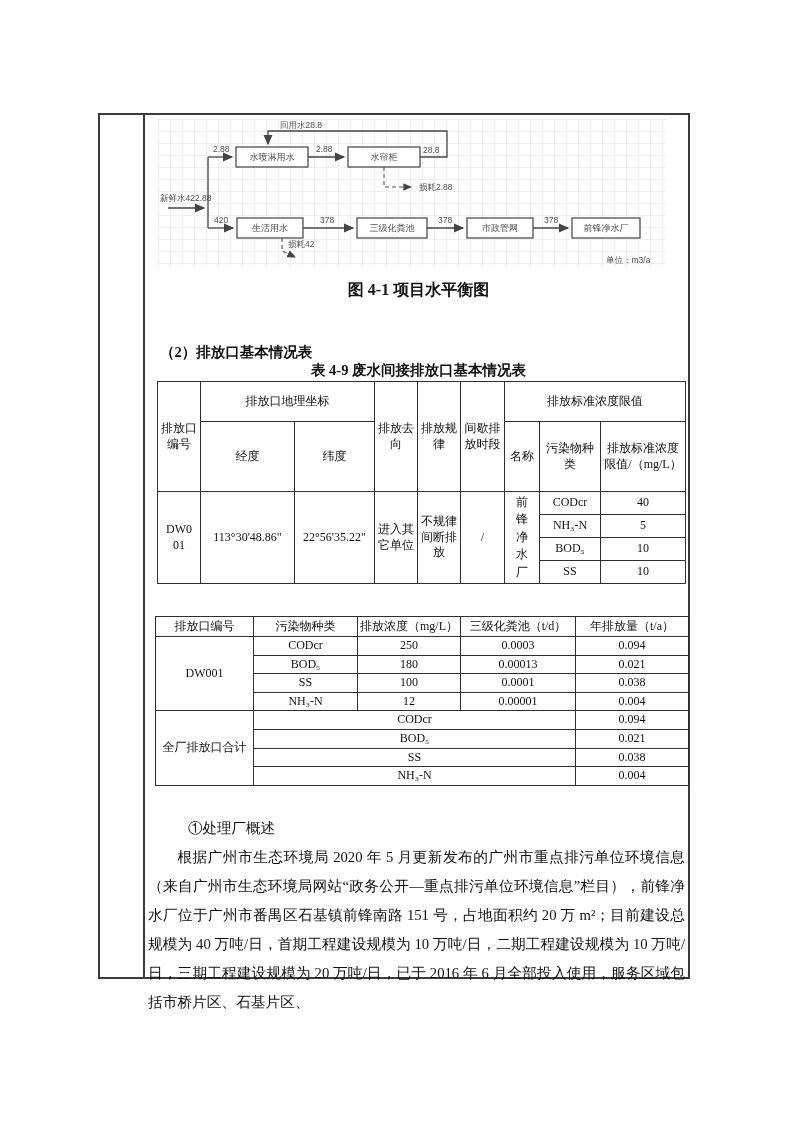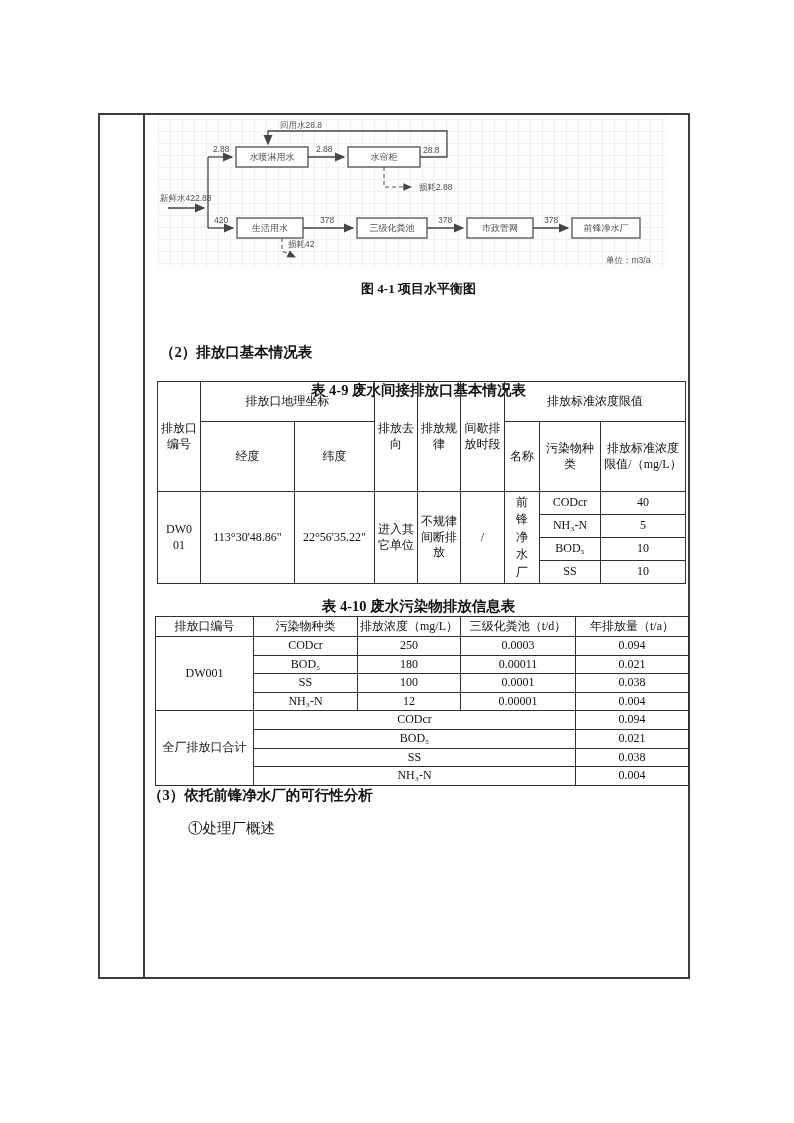--- a/index.html
+++ b/index.html
@@ -16,21 +16,21 @@
            background-image:linear-gradient(#efefef 1px,transparent 1px),
                             linear-gradient(90deg,#efefef 1px,transparent 1px);
            background-size:12px 12px;}
   .diagram svg{display:block;}
   .dg-box{fill:#ffffff;stroke:#5c5c5c;stroke-width:1.4;}
   .dg-text{fill:#4f4f4f;font-size:9px;font-family:"Liberation Sans","DejaVu Sans",sans-serif;}
   .dg-label{fill:#4f4f4f;font-size:8.5px;font-family:"Liberation Sans","DejaVu Sans",sans-serif;}
   .dg-line{stroke:#454545;stroke-width:1.3;fill:none;}
   .dg-dash{stroke:#565656;stroke-width:1.1;fill:none;stroke-dasharray:4 3;}
   .caption{position:absolute;left:145px;top:280px;width:547px;text-align:center;
-           font-weight:bold;font-size:13px;}
+           font-weight:bold;font-size:16px;}
   .h2sec{position:absolute;left:160px;top:343px;font-weight:bold;font-size:14.5px;}
   .tbl-title{position:absolute;width:547px;left:145px;text-align:center;font-weight:bold;font-size:14.5px;}
   
   table{border-collapse:collapse;table-layout:fixed;font-size:12px;}
   .t49{position:absolute;left:157px;top:381px;width:528px;}
   .t410{position:absolute;left:155px;top:616px;width:533px;}
   td,th{border:1px solid #2f2f2f;text-align:center;vertical-align:middle;
         padding:1px 2px;font-weight:normal;line-height:1.3;overflow:hidden;}
   .t49{border:1.5px solid #2f2f2f;}
   .t410{border:1.5px solid #2f2f2f;}
@@ -104,21 +104,21 @@
       <text class="dg-text" x="448" y="112" text-anchor="middle">前锋净水厂</text>
 
       <text class="dg-label" x="448" y="144">单位：m3/a</text>
     </svg>
   </div>
 
   <div class="caption">图 4-1 项目水平衡图</div>
 
   <div class="h2sec">（2）排放口基本情况表</div>
 
-  <div class="tbl-title" style="top:381px;text-align:center;">表 4-9  废水间接排放口基本情况表</div>
+  <div class="tbl-title" style="top:361px;text-align:center;">表 4-9  废水间接排放口基本情况表</div>
 
   <table class="t49">
     <colgroup>
       <col style="width:43px">
         <col style="width:94px">
         <col style="width:80px">
       <col style="width:43px">
         <col style="width:43px">
         <col style="width:44px">
       <col style="width:35px">
@@ -160,21 +160,20 @@
       <td>BOD₅</td>
       <td>10</td>
     </tr>
     <tr style="height:23px">
       <td>SS</td>
       <td>10</td>
     </tr>
   </tbody>
     </table>
 
-  <div class="tbl-title" style="top:597px;">表 4-10 废水污染物排放信息表</div>
 
   <table class="t410">
     <colgroup>
       <col style="width:98px">
         <col style="width:104px">
         <col style="width:103px">
       <col style="width:115px">
         <col style="width:113px">
     </colgroup>
     <tbody>
@@ -188,21 +187,21 @@
     <tr style="height:17px">
       <td rowspan="4">DW001</td>
       <td>CODcr</td>
       <td>250</td>
       <td>0.0003</td>
       <td>0.094</td>
     </tr>
     <tr style="height:17px">
       <td>BOD₅</td>
       <td>180</td>
-      <td>0.00011</td>
+      <td>0.00013</td>
       <td>0.021</td>
     </tr>
     <tr style="height:17px">
       <td>SS</td>
       <td>100</td>
       <td>0.0001</td>
       <td>0.038</td>
     </tr>
     <tr style="height:17px">
       <td>NH₃-N</td>
@@ -223,17 +222,17 @@
       <td colspan="3">SS</td>
       <td>0.038</td>
     </tr>
     <tr style="height:17px">
       <td colspan="3">NH₃-N</td>
       <td>0.004</td>
     </tr>
   </tbody>
     </table>
 
-  <div class="h3sec">（3）依托前锋净水厂的可行性分析</div>
   <div class="sub1">①处理厂概述</div>
+  <div class="para">根据广州市生态环境局 2020 年 5 月更新发布的广州市重点排污单位环境信息（来自广州市生态环境局网站“政务公开—重点排污单位环境信息”栏目），前锋净水厂位于广州市番禺区石基镇前锋南路 151 号，占地面积约 20 万 m²；目前建设总规模为 40 万吨/日，首期工程建设规模为 10 万吨/日，二期工程建设规模为 10 万吨/日，三期工程建设规模为 20 万吨/日，已于 2016 年 6 月全部投入使用，服务区域包括市桥片区、石基片区、</div>
 
 
 </div>
 
 </body></html>

